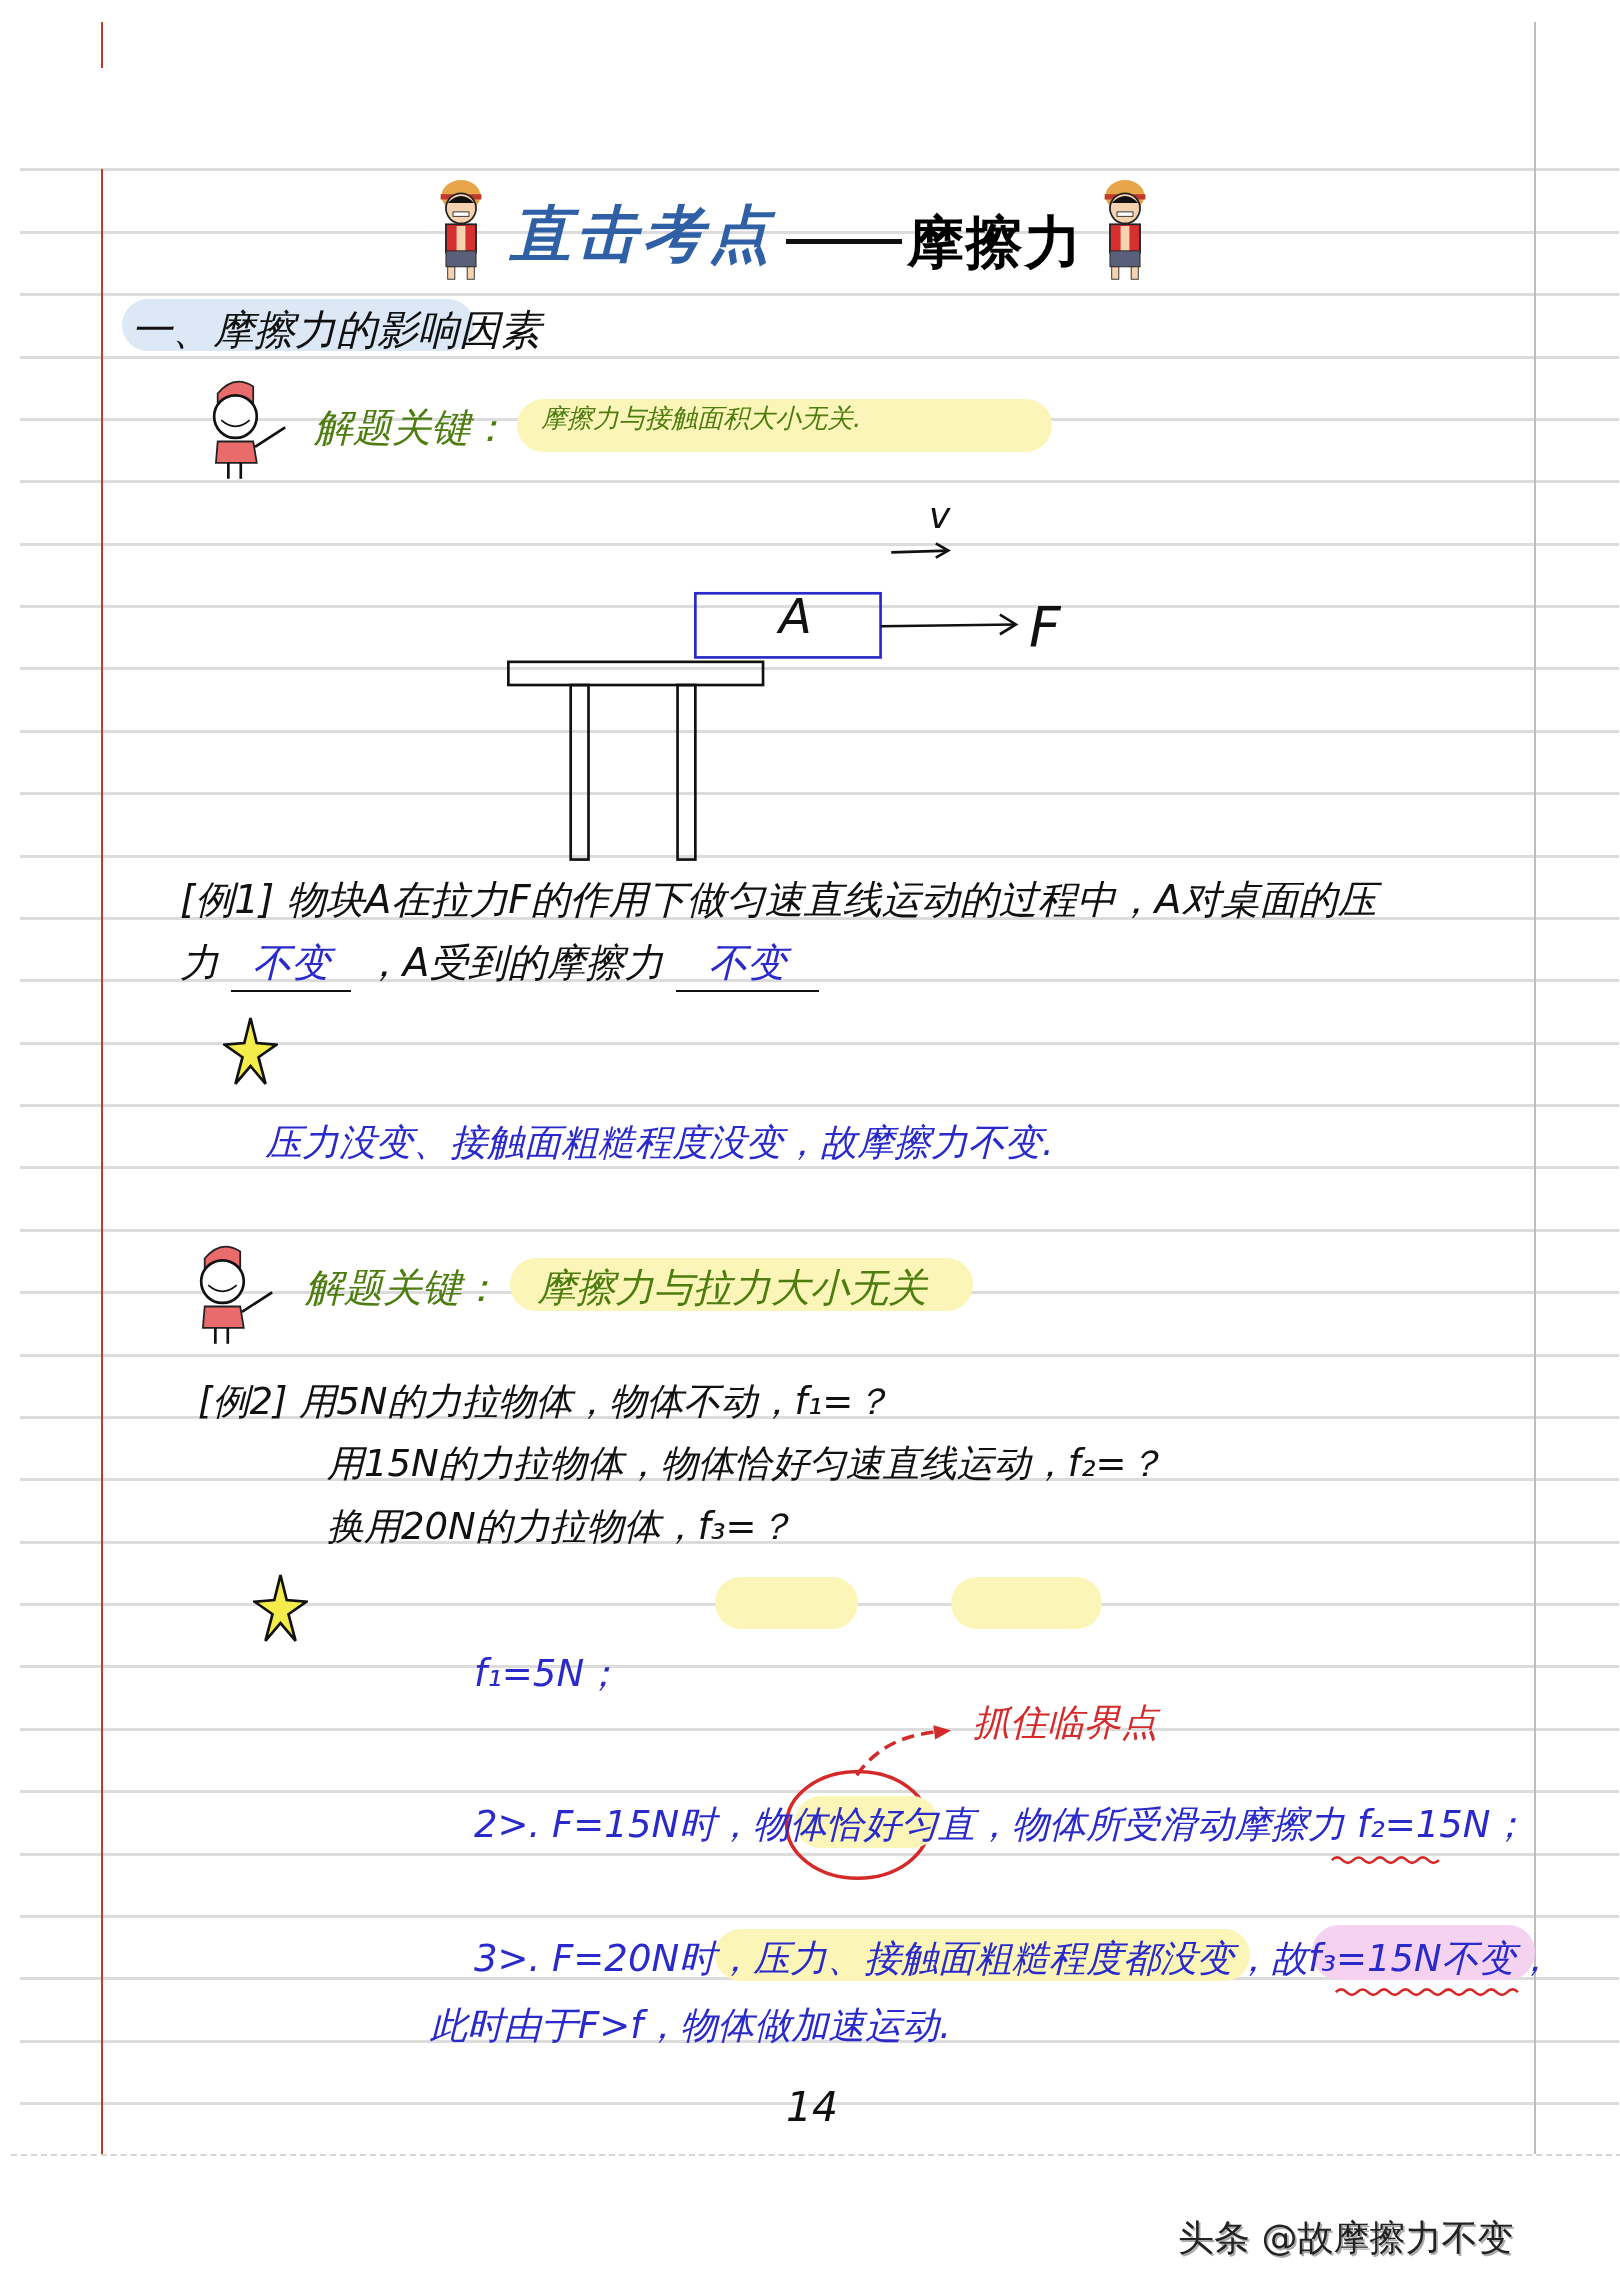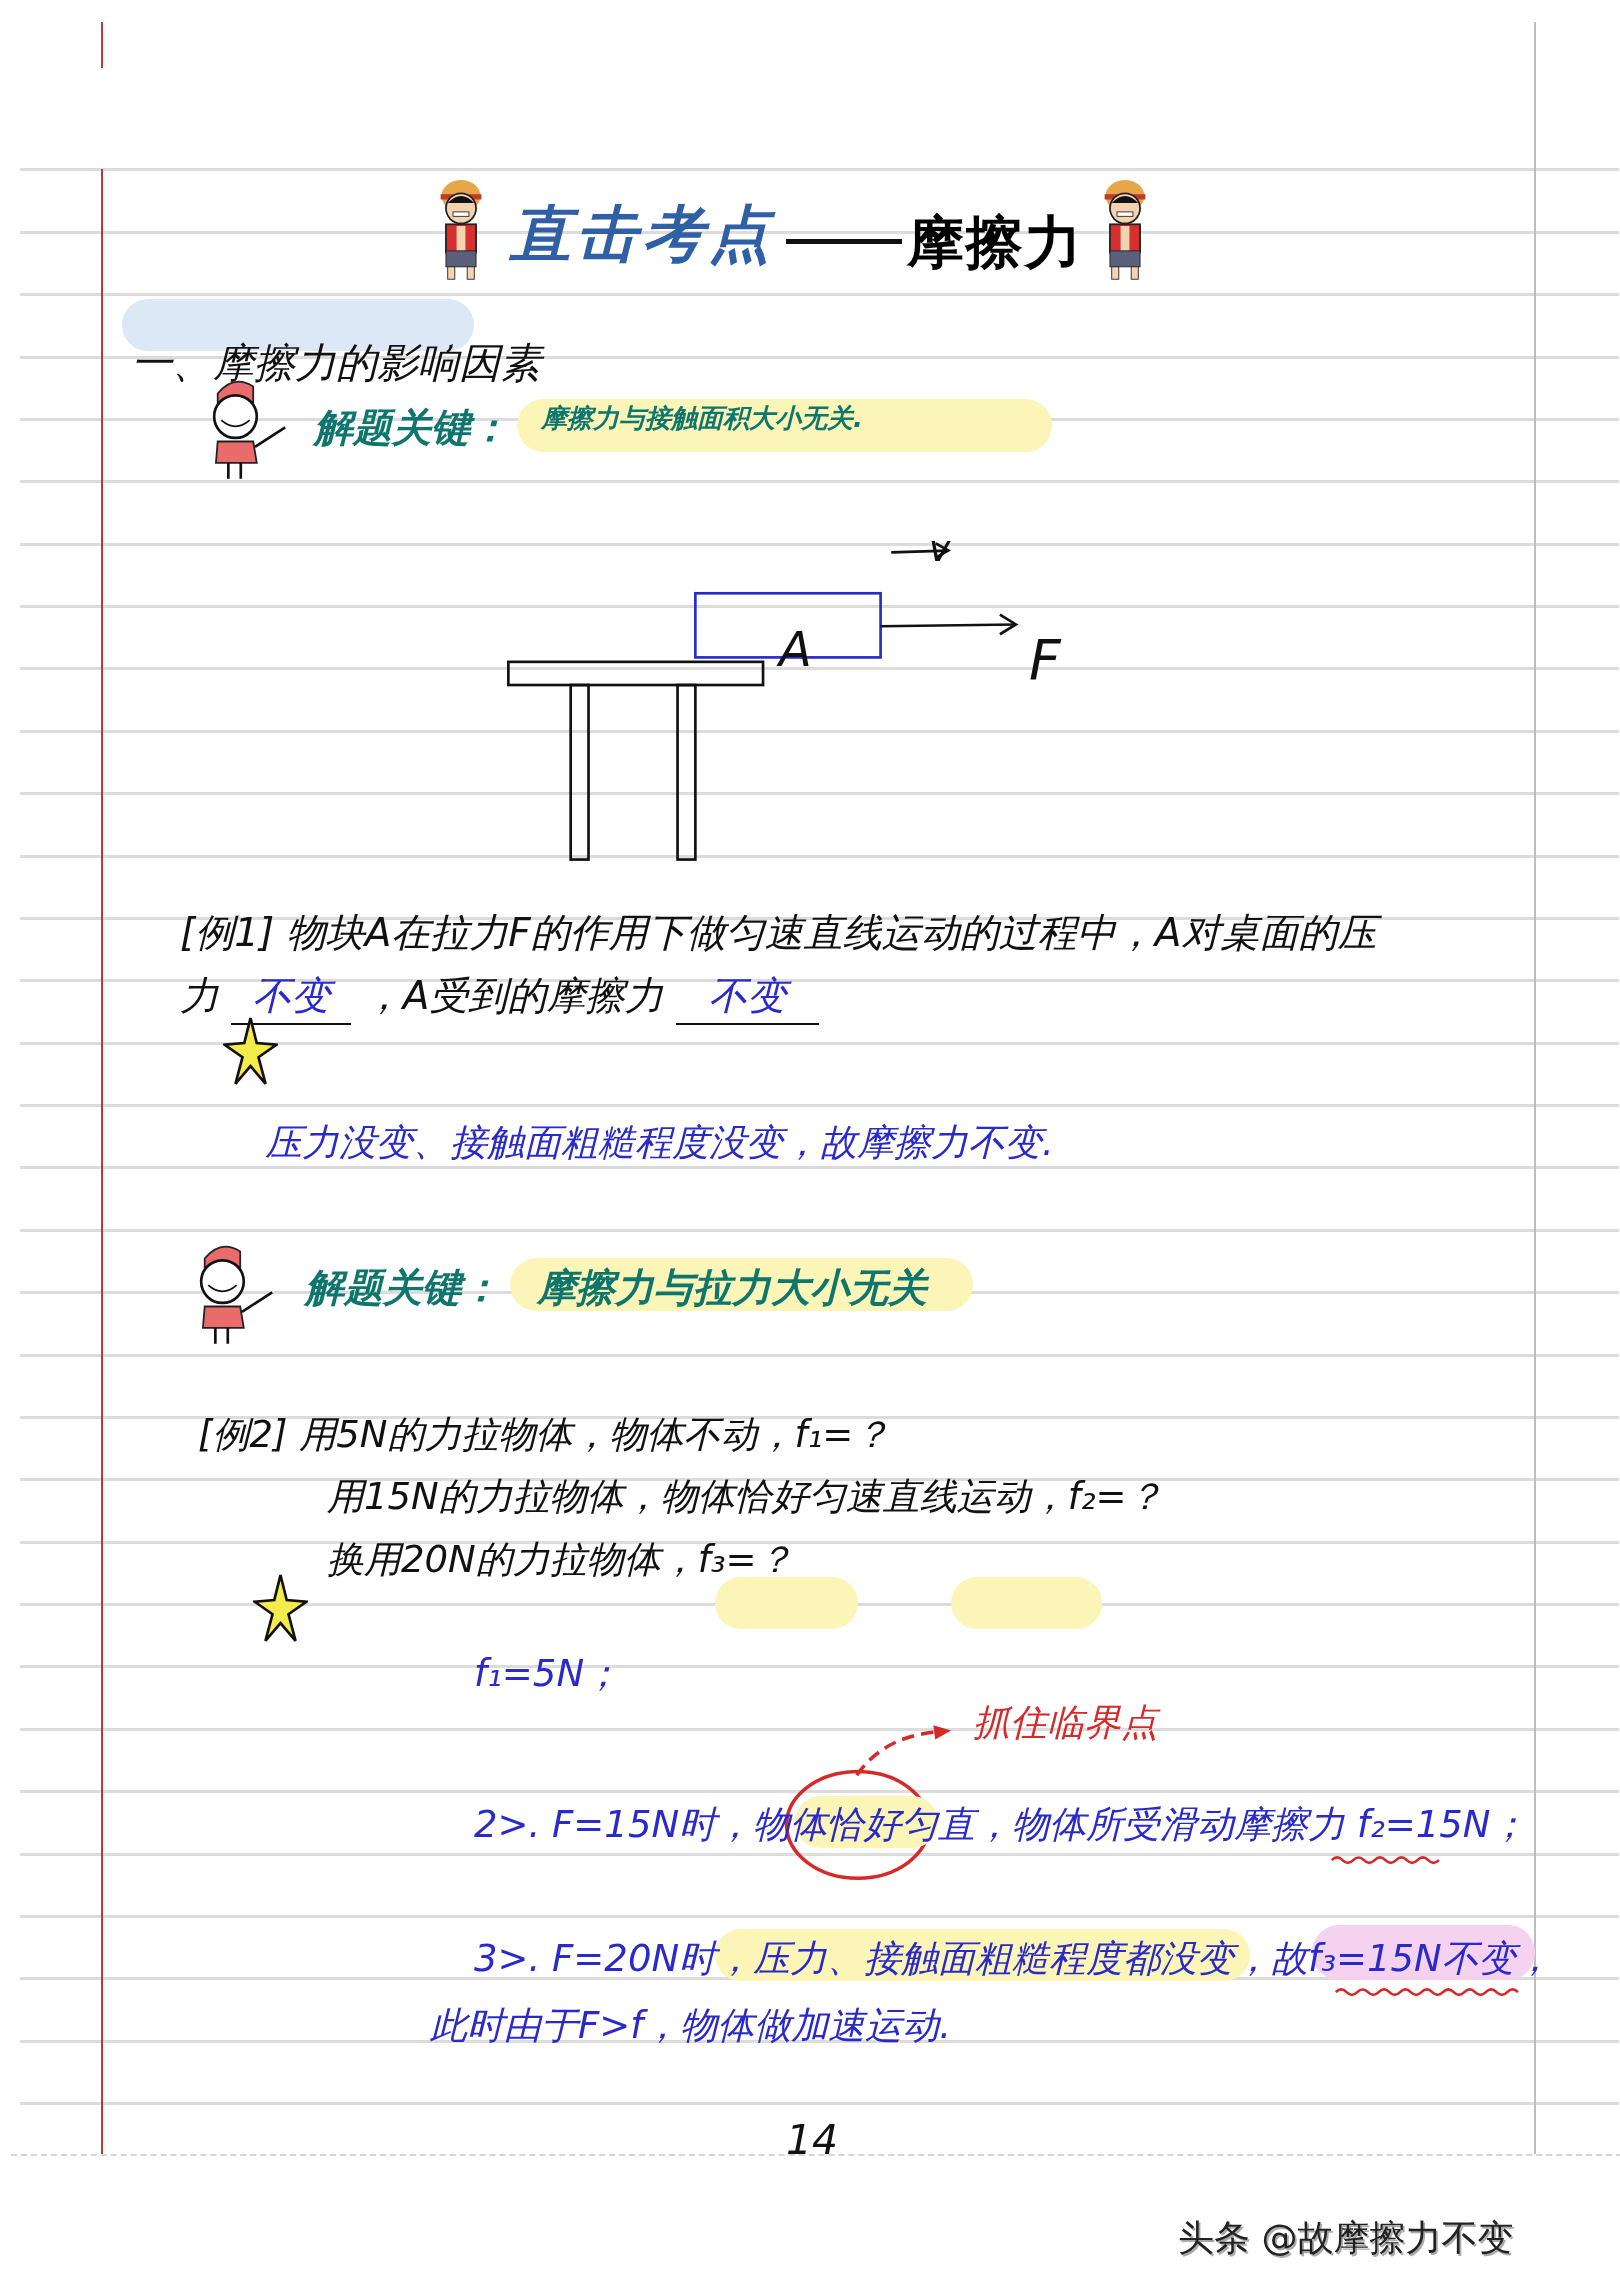--- a/index.html
+++ b/index.html
@@ -27,23 +27,23 @@
 
   
   .title-cn {
     font-family:"DejaVu Serif", serif; font-weight:bold; font-style:italic;
     color:#2f5fa5; font-size:61px; letter-spacing:5.3px;
   }
   .title-dash { height:4.5px; background:#111; }
   .title-topic { font-family:"DejaVu Sans", sans-serif; font-weight:bold; color:#000; font-size:57px; letter-spacing:1.8px; }
 
   .hand { font-family:"DejaVu Sans", sans-serif; font-style:italic; }
-  .black { color:#111;margin-top:33px; }
+  .black { color:#111; }
   .blue { color:#2a2acb; }
-  .green { color:#0f766e;font-weight:bold; }
+  .green { color:#4d7c0f; }
   .red { color:#d42a2a; }
 
   .section-hl {
     position:absolute; background:#dde8f7; border-radius:27px;
   }
   .yellow-hl {
     position:absolute; background:#fbf6b8; border-radius:27px;
   }
   .pink-hl {
     position:absolute; background:#f5d3f0; border-radius:27px;

